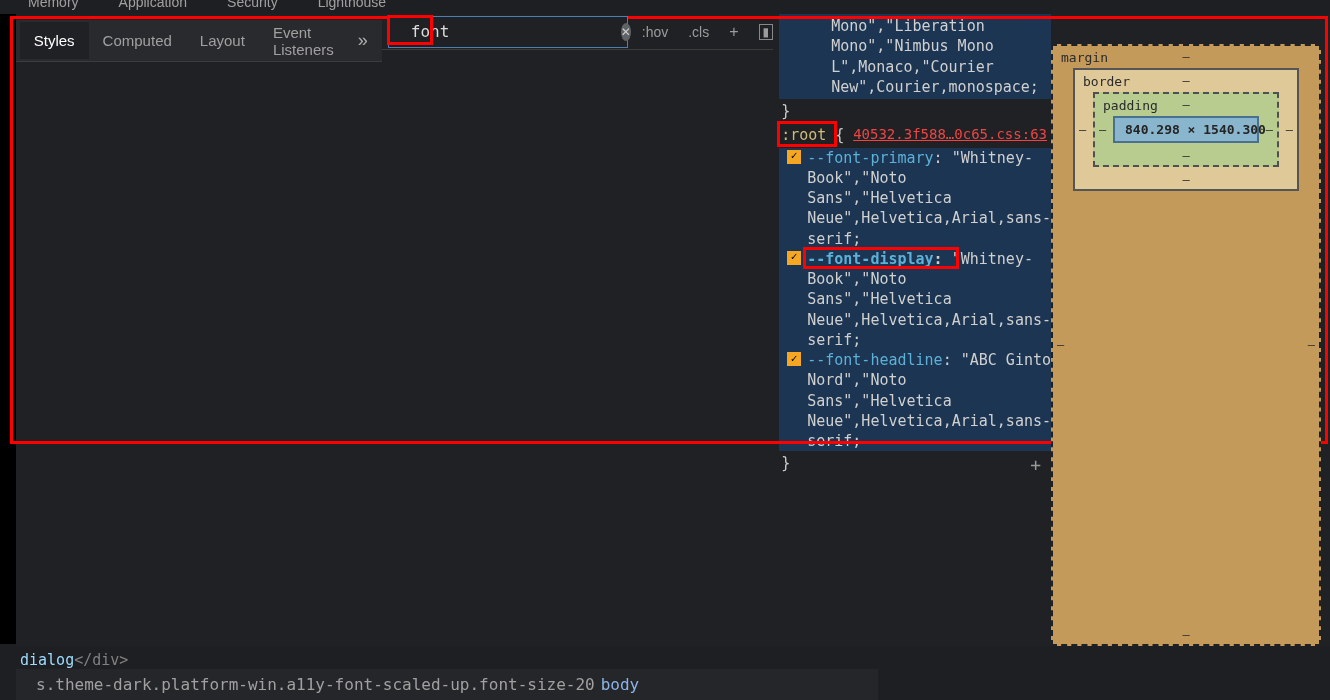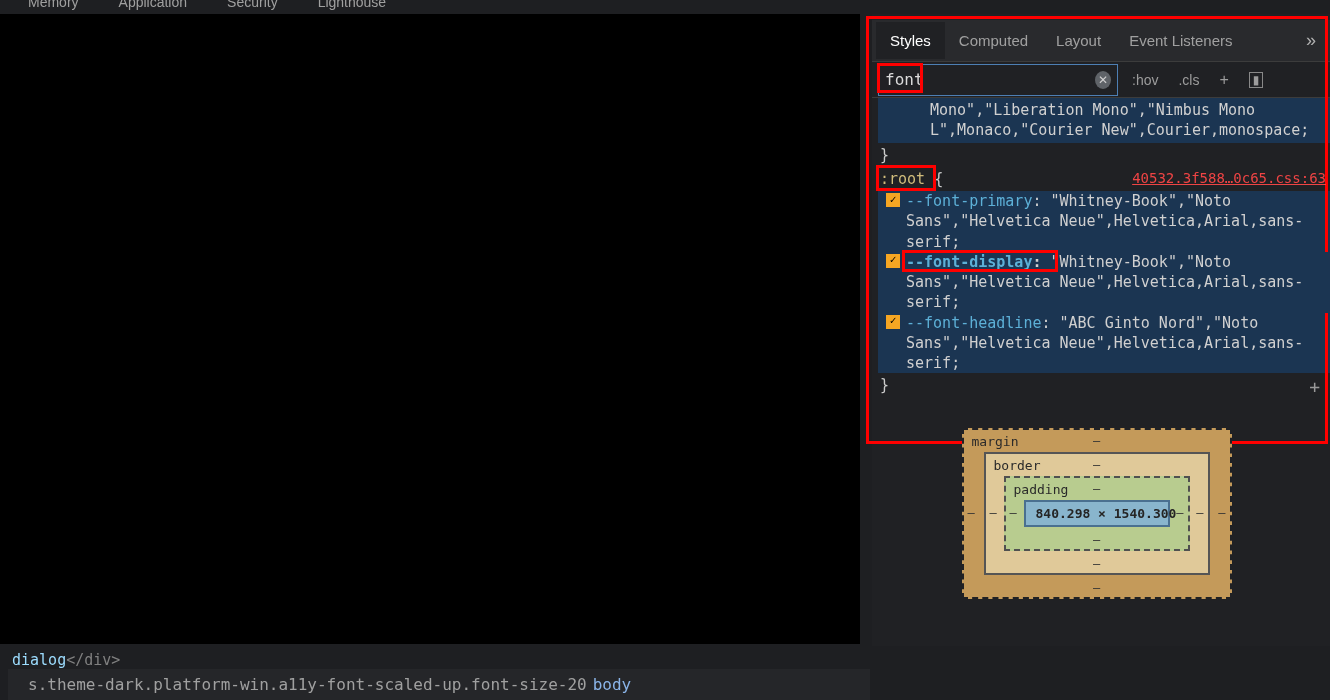--- a/index.html
+++ b/index.html
@@ -34,21 +34,21 @@
   background: #000;
 }
 .right-gutter {
   width: 12px;
   background: #1e1f22;
 }
 .side-panel {
   flex: 1;
   background: #202124;
   display: flex;
-  flex-direction: column;
+  flex-direction: row;
   position: relative;
 }
 .red-box {
   border: 3px solid #ff0000;
   position: absolute;
 }
 .panel-tabs {
   display: flex;
   align-items: center;
   background: #292a2d;
@@ -78,21 +78,21 @@
   align-items: center;
   height: 36px;
   border-bottom: 1px solid #3c3c3c;
   background: #202124;
 }
 .filter-input-wrap {
   display: flex;
   align-items: center;
   border: 1px solid #4d7fb4;
   background: #202124;
-  padding: 3px 6px;
+  padding: 3px 22px;
   margin-left: 6px;
   width: 240px;
   height: 32px;
 }
 .filter-input {
   background: transparent;
   border: none;
   color: #dcdcdc;
   font-size: 16px;
   font-family: monospace;
@@ -212,21 +212,21 @@
   color: #2a2a2a;
   font-size: 13px;
 }
 .bm-dash-top { position: absolute; top: 4px; left: 50%; transform: translateX(-50%); color: #333; font-size: 12px; }
 .bm-dash-bottom { position: absolute; bottom: 2px; left: 50%; transform: translateX(-50%); color: #333; font-size: 12px; }
 .bm-dash-left { position: absolute; left: 4px; top: 50%; transform: translateY(-50%); color:#333; font-size:12px; }
 .bm-dash-right { position: absolute; right: 4px; top: 50%; transform: translateY(-50%); color:#333; font-size:12px; }
 .bottom-bar {
   position: absolute;
   bottom: 0;
-  left: 8px;
+  left: 16px;
   width: 862px;
   background: #1e1f22;
 }
 .dom-line {
   font-family: Consolas, monospace;
   font-size: 15px;
   color: #9cdcfe;
   padding: 0 4px;
 }
 .dom-tag-close { color: #808080; }

